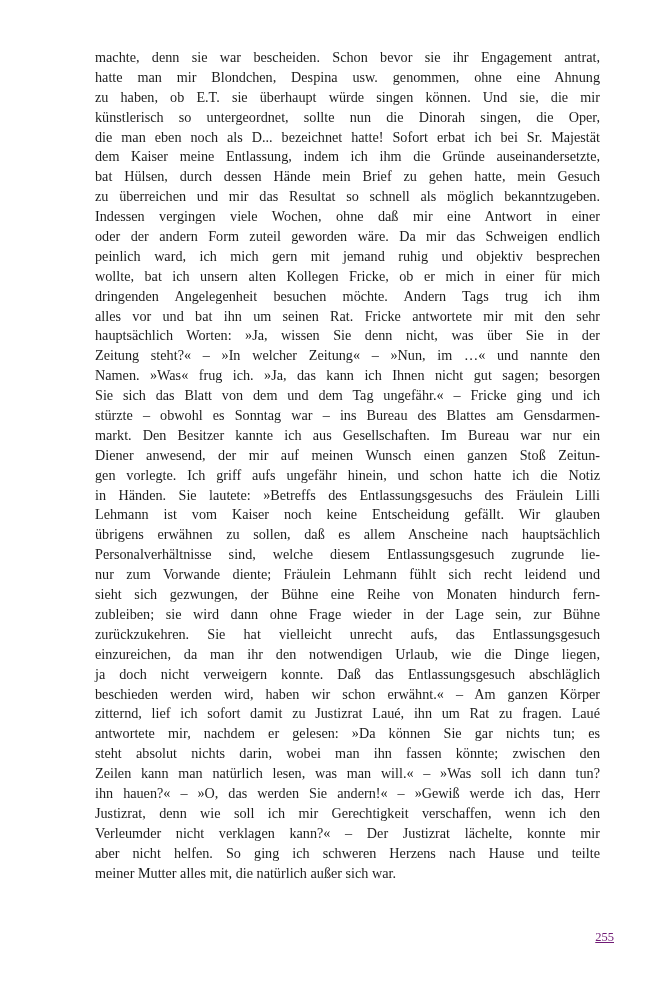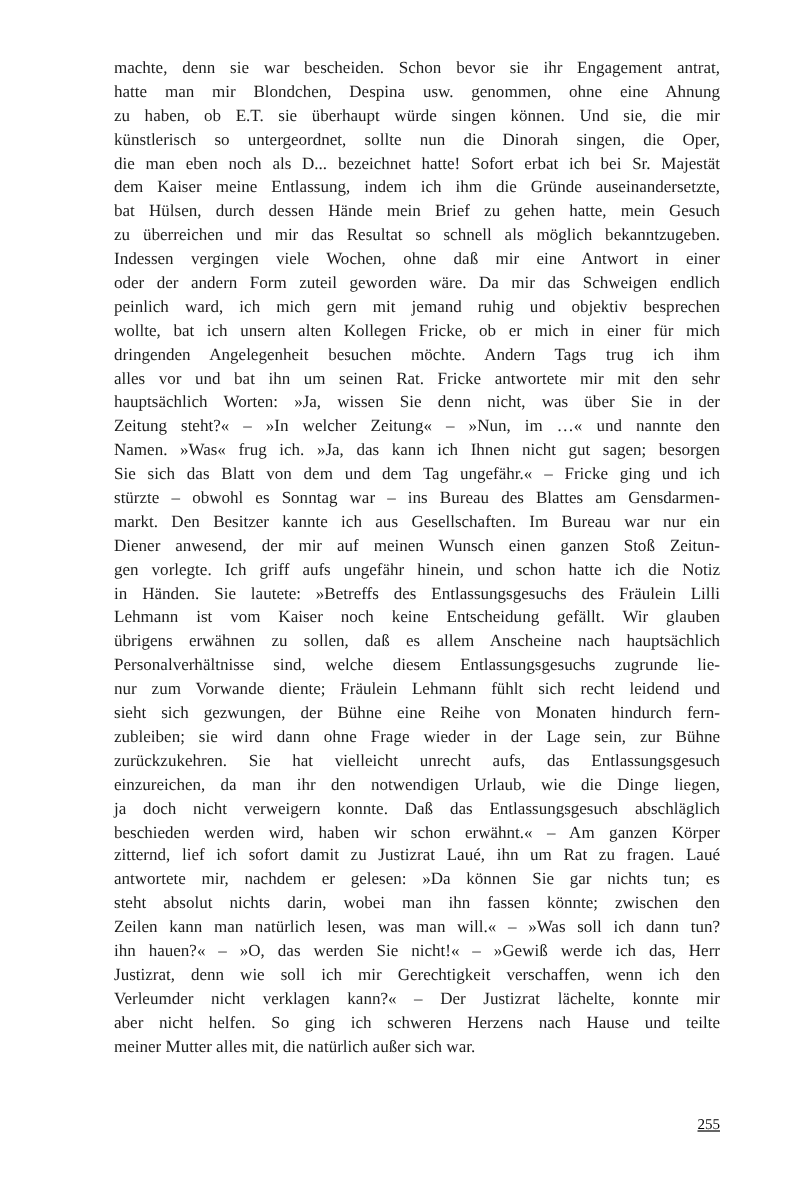--- a/index.html
+++ b/index.html
@@ -35,27 +35,27 @@
     text-align-last: justify;
     overflow: visible;
     white-space: normal;
   }
   .line:last-child {
     text-align: left;
     text-align-last: left;
   }
   .page-number {
     position: absolute;
-    left: 95px;
+    left: 109px;
     top: 930px;
     width: 505px;
     text-align: right;
     font-size: 12.5px;
     line-height: 15px;
-    color: #000000;
+    color: #701a75;
     text-decoration: underline;
   }
 </style>
 </head>
 <body>
 
 <div class="book-page">
   <div class="text-block">
     <div class="line">machte, denn sie war bescheiden. Schon bevor sie ihr Engagement antrat,</div>
       <div class="line">hatte man mir Blondchen, Despina usw. genommen, ohne eine Ahnung</div>
@@ -75,32 +75,32 @@
       <div class="line">Zeitung steht?« – »In welcher Zeitung« – »Nun, im …« und nannte den</div>
       <div class="line">Namen. »Was« frug ich. »Ja, das kann ich Ihnen nicht gut sagen; besorgen</div>
       <div class="line">Sie sich das Blatt von dem und dem Tag ungefähr.« – Fricke ging und ich</div>
       <div class="line">stürzte – obwohl es Sonntag war – ins Bureau des Blattes am Gensdarmen-</div>
       <div class="line">markt. Den Besitzer kannte ich aus Gesellschaften. Im Bureau war nur ein</div>
       <div class="line">Diener anwesend, der mir auf meinen Wunsch einen ganzen Stoß Zeitun-</div>
       <div class="line">gen vorlegte. Ich griff aufs ungefähr hinein, und schon hatte ich die Notiz</div>
       <div class="line">in Händen. Sie lautete: »Betreffs des Entlassungsgesuchs des Fräulein Lilli</div>
       <div class="line">Lehmann ist vom Kaiser noch keine Entscheidung gefällt. Wir glauben</div>
       <div class="line">übrigens erwähnen zu sollen, daß es allem Anscheine nach hauptsächlich</div>
-      <div class="line">Personalverhältnisse sind, welche diesem Entlassungsgesuchs zugrunde lie-</div>
+      <div class="line">Personalverhältnisse sind, welche diesem Entlassungsgesuch zugrunde lie-</div>
       <div class="line">nur zum Vorwande diente; Fräulein Lehmann fühlt sich recht leidend und</div>
       <div class="line">sieht sich gezwungen, der Bühne eine Reihe von Monaten hindurch fern-</div>
       <div class="line">zubleiben; sie wird dann ohne Frage wieder in der Lage sein, zur Bühne</div>
       <div class="line">zurückzukehren. Sie hat vielleicht unrecht aufs, das Entlassungsgesuch</div>
       <div class="line">einzureichen, da man ihr den notwendigen Urlaub, wie die Dinge liegen,</div>
       <div class="line">ja doch nicht verweigern konnte. Daß das Entlassungsgesuch abschläglich</div>
       <div class="line">beschieden werden wird, haben wir schon erwähnt.« – Am ganzen Körper</div>
       <div class="line">zitternd, lief ich sofort damit zu Justizrat Laué, ihn um Rat zu fragen. Laué</div>
       <div class="line">antwortete mir, nachdem er gelesen: »Da können Sie gar nichts tun; es</div>
       <div class="line">steht absolut nichts darin, wobei man ihn fassen könnte; zwischen den</div>
       <div class="line">Zeilen kann man natürlich lesen, was man will.« – »Was soll ich dann tun?</div>
-      <div class="line">ihn hauen?« – »O, das werden Sie nicht!« – »Gewiß werde ich das, Herr</div>
+      <div class="line">ihn hauen?« – »O, das werden Sie andern!« – »Gewiß werde ich das, Herr</div>
       <div class="line">Justizrat, denn wie soll ich mir Gerechtigkeit verschaffen, wenn ich den</div>
       <div class="line">Verleumder nicht verklagen kann?« – Der Justizrat lächelte, konnte mir</div>
       <div class="line">aber nicht helfen. So ging ich schweren Herzens nach Hause und teilte</div>
       <div class="line">meiner Mutter alles mit, die natürlich außer sich war.</div>
   </div>
   <div class="page-number">255</div>
 </div>
 
 </body></html>

